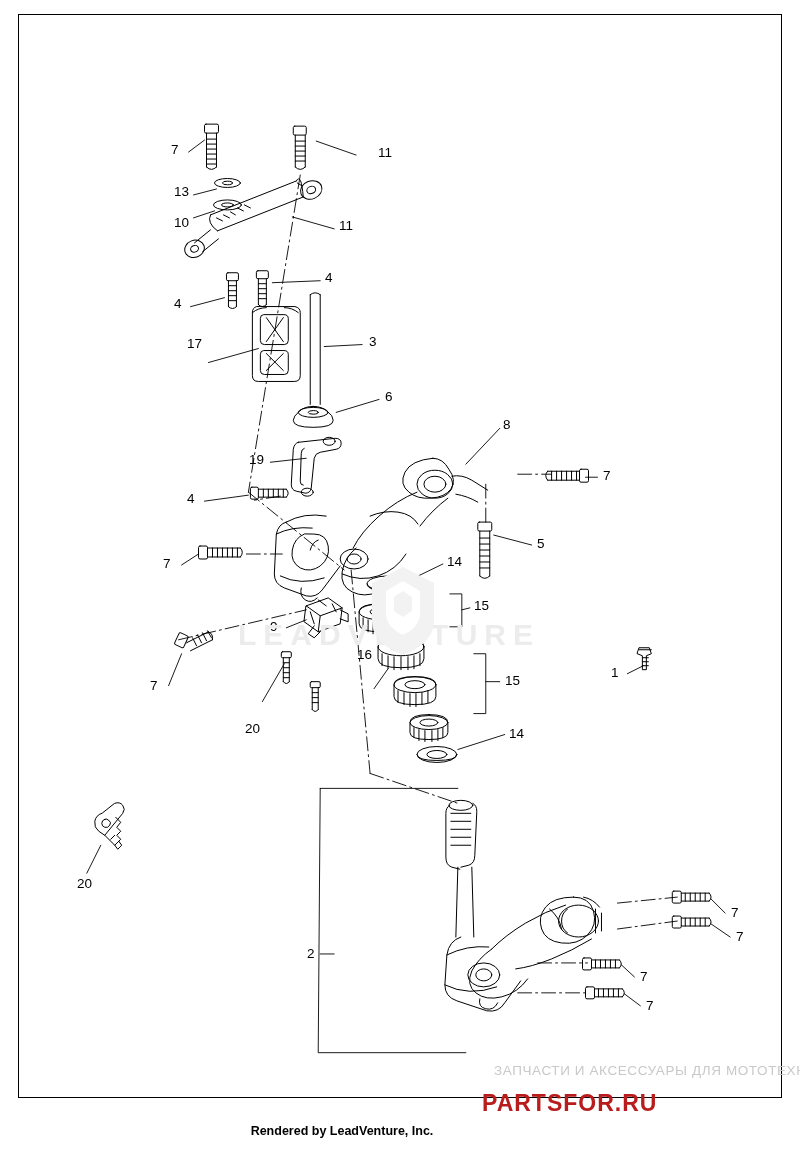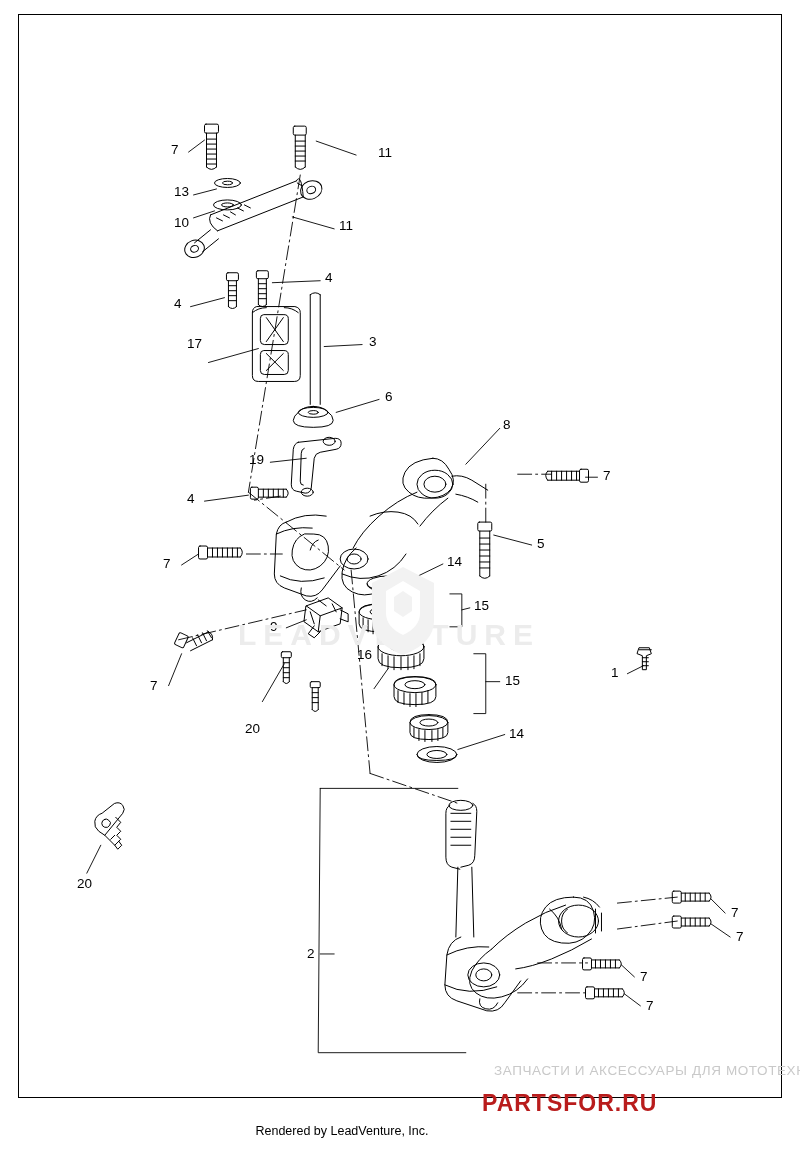--- a/index.html
+++ b/index.html
@@ -89,20 +89,21 @@
   }
   #footer-credit {
     position: absolute;
     left: 0;
     top: 1124px;
     width: 684px;
     text-align: center;
     font-size: 12.5px;
     color: #000;
     font-family: "Liberation Sans", sans-serif;
+    font-weight: bold;
   }
 </style>
 </head>
 <body>
 
 <div id="page">
 
   <div id="diagram-frame">
 
     <svg id="svg-layer" viewBox="0 0 764 1084" xmlns="http://www.w3.org/2000/svg">

